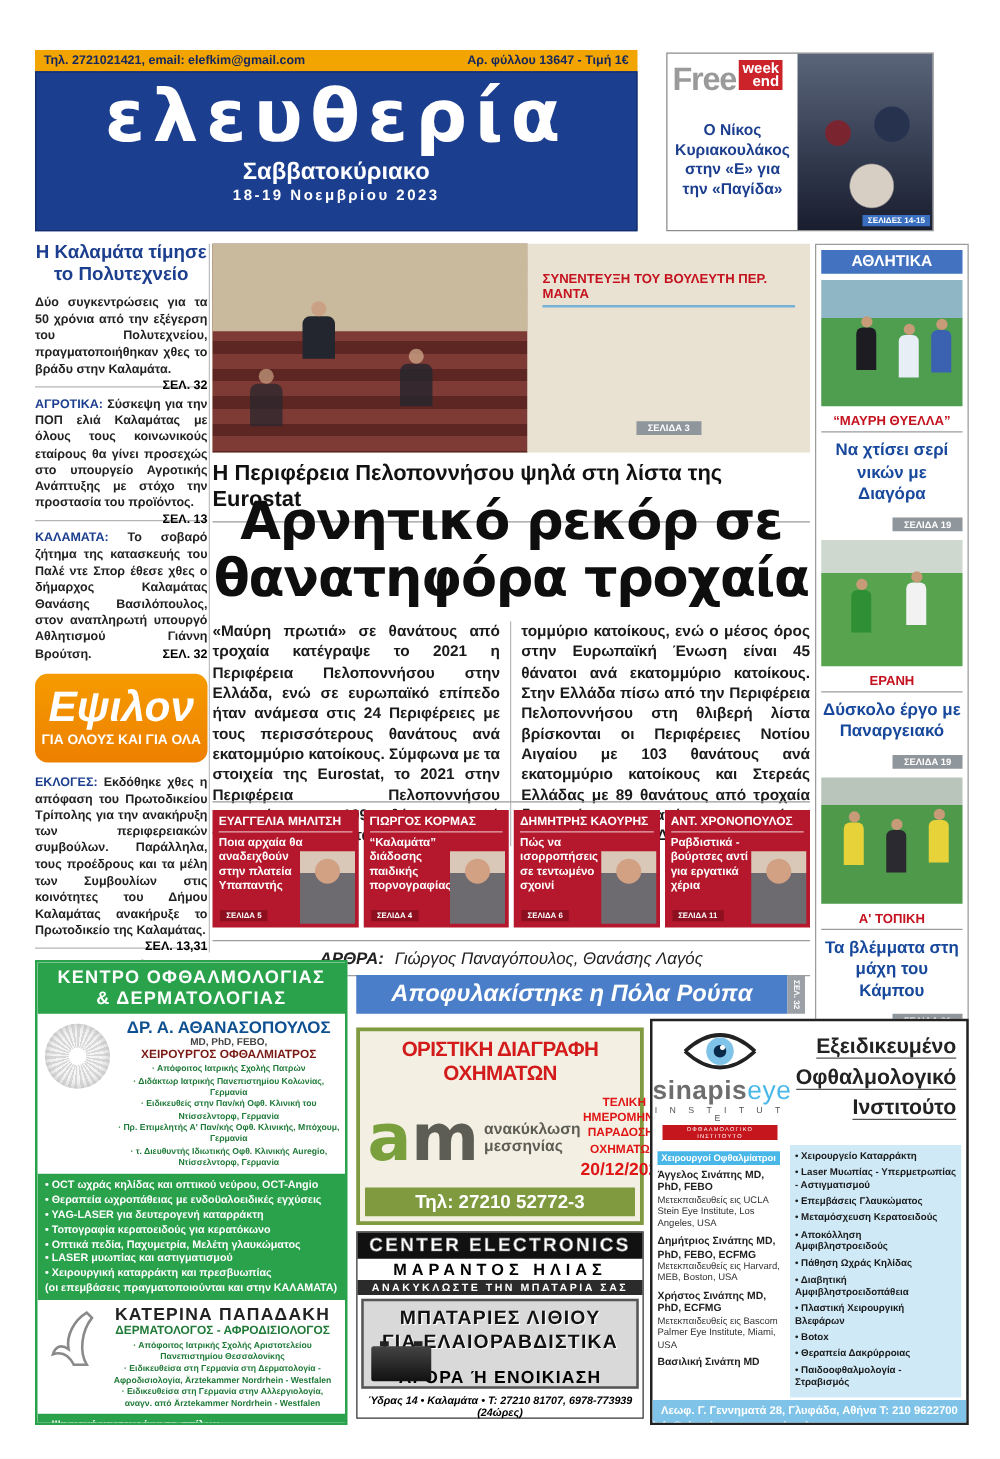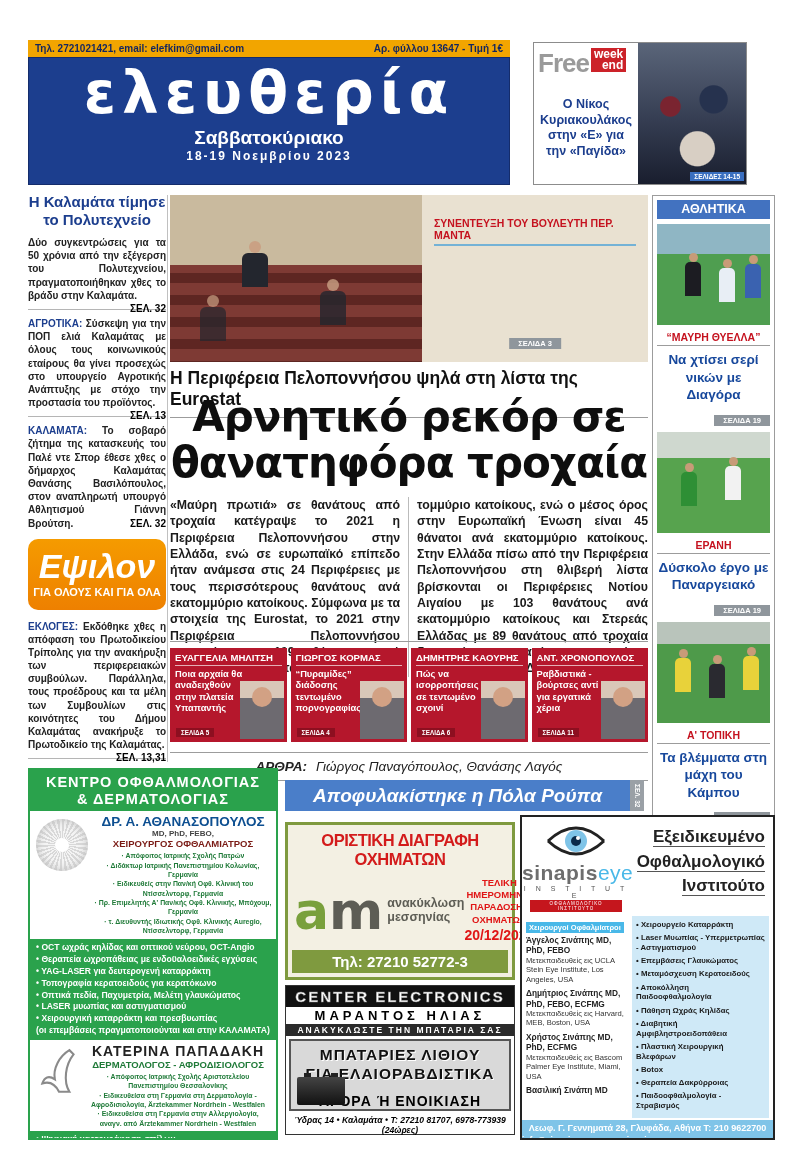--- a/index.html
+++ b/index.html
@@ -266,21 +266,21 @@
 
   <div class="opinions">
     <div class="op">
       <div class="op-name">ΕΥΑΓΓΕΛΙΑ ΜΗΛΙΤΣΗ</div>
       <div class="op-text">Ποια αρχαία θα αναδειχθούν στην πλατεία Υπαπαντής</div>
       <div class="op-photo"></div>
       <span class="op-tag">ΣΕΛΙΔΑ 5</span>
     </div>
     <div class="op">
       <div class="op-name">ΓΙΩΡΓΟΣ ΚΟΡΜΑΣ</div>
-      <div class="op-text">“Πυραμίδες” διάδοσης τεντωμένο πορνογραφίας</div>
+      <div class="op-text">“Καλαμάτα” διάδοσης παιδικής πορνογραφίας</div>
       <div class="op-photo"></div>
       <span class="op-tag">ΣΕΛΙΔΑ 4</span>
     </div>
     <div class="op">
       <div class="op-name">ΔΗΜΗΤΡΗΣ ΚΑΟΥΡΗΣ</div>
       <div class="op-text">Πώς να ισορροπήσεις σε τεντωμένο σχοινί</div>
       <div class="op-photo"></div>
       <span class="op-tag">ΣΕΛΙΔΑ 6</span>
     </div>
     <div class="op">
@@ -449,21 +449,21 @@
         </div>
         <div class="sin-doc">
           <div class="sin-doc-name">Βασιλική Σινάπη MD</div>
         </div>
       </div>
       <div class="sin-right">
           <div>• Χειρουργείο Καταρράκτη</div>
           <div>• Laser Μυωπίας - Υπερμετρωπίας - Αστιγματισμού</div>
           <div>• Επεμβάσεις Γλαυκώματος</div>
           <div>• Μεταμόσχευση Κερατοειδούς</div>
-          <div>• Αποκόλληση Παιδοοφθαλμολογία</div>
+          <div>• Αποκόλληση Αμφιβληστροειδούς</div>
           <div>• Πάθηση Ωχράς Κηλίδας</div>
           <div>• Διαβητική Αμφιβληστροειδοπάθεια</div>
           <div>• Πλαστική Χειρουργική Βλεφάρων</div>
           <div>• Botox</div>
           <div>• Θεραπεία Δακρύρροιας</div>
           <div>• Παιδοοφθαλμολογία - Στραβισμός</div>
         </div>
     </div>
     <div class="sin-foot">
       <div>Λεωφ. Γ. Γεννηματά 28, Γλυφάδα, Αθήνα Τ: 210 9622700</div>

